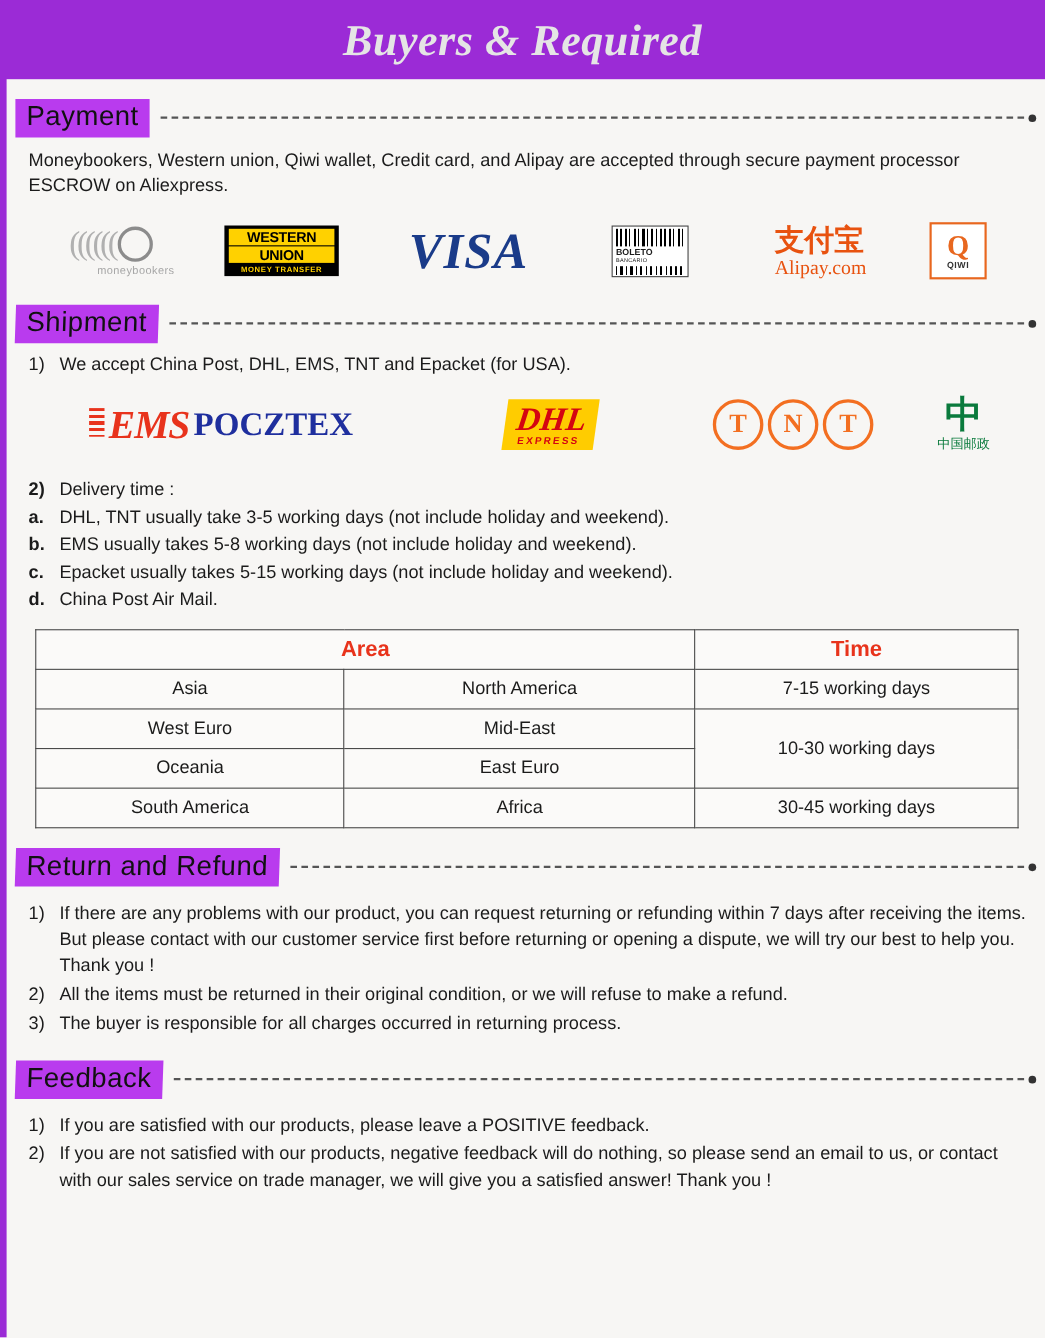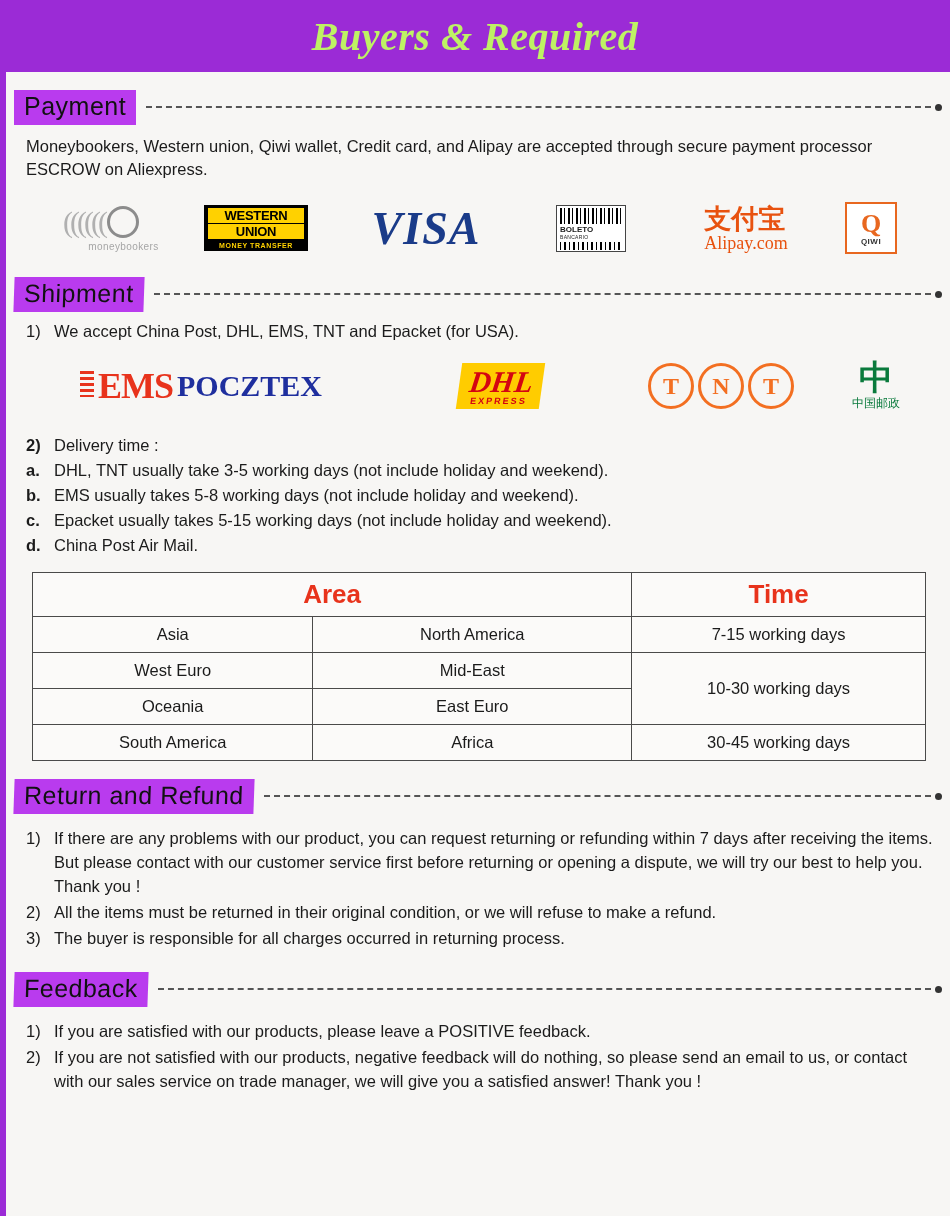--- a/index.html
+++ b/index.html
@@ -30,21 +30,21 @@
     align-items: center;
     justify-content: center;
     margin-left: -6px;
     width: 950px;
   }
   .header-title {
     font-family: "Liberation Serif", serif;
     font-style: italic;
     font-weight: bold;
     font-size: 40px;
-    color: #bef264;
+    color: #e5e5e5;
     letter-spacing: 0.5px;
   }
   .content {
     padding: 0 14px 0 8px;
   }
   
   .section-head {
     display: flex;
     align-items: center;
     margin-top: 18px;
@@ -251,20 +251,21 @@
     align-items: center;
     margin: 14px 0 0 12px;
     height: 62px;
   }
   .ems-wrap {
     display: flex;
     align-items: center;
   }
   .ems {
     font-family: "Liberation Serif", serif;
+    font-style: italic;
     font-weight: bold;
     font-size: 36px;
     color: #e8331c;
     letter-spacing: -1px;
     position: relative;
     padding-left: 18px;
   }
   .ems:before {
     content: "";
     position: absolute;
@@ -354,21 +355,21 @@
     background: #fbfaf9;
   }
   table.area-table td {
     border: 1px solid #4a4a4a;
     font-size: 16.5px;
     text-align: center;
     padding: 8px 4px;
     height: 18px;
   }
   table.area-table td.hdr {
-    font-size: 26px;
+    font-size: 20px;
     color: #e8331c;
     font-weight: bold;
     padding: 6px 4px;
   }
   .col-a { width: 280px; }
   .col-b { width: 320px; }
   .col-c { width: 294px; }
   
   .n-list {
     margin: 12px 0 0 12px;

